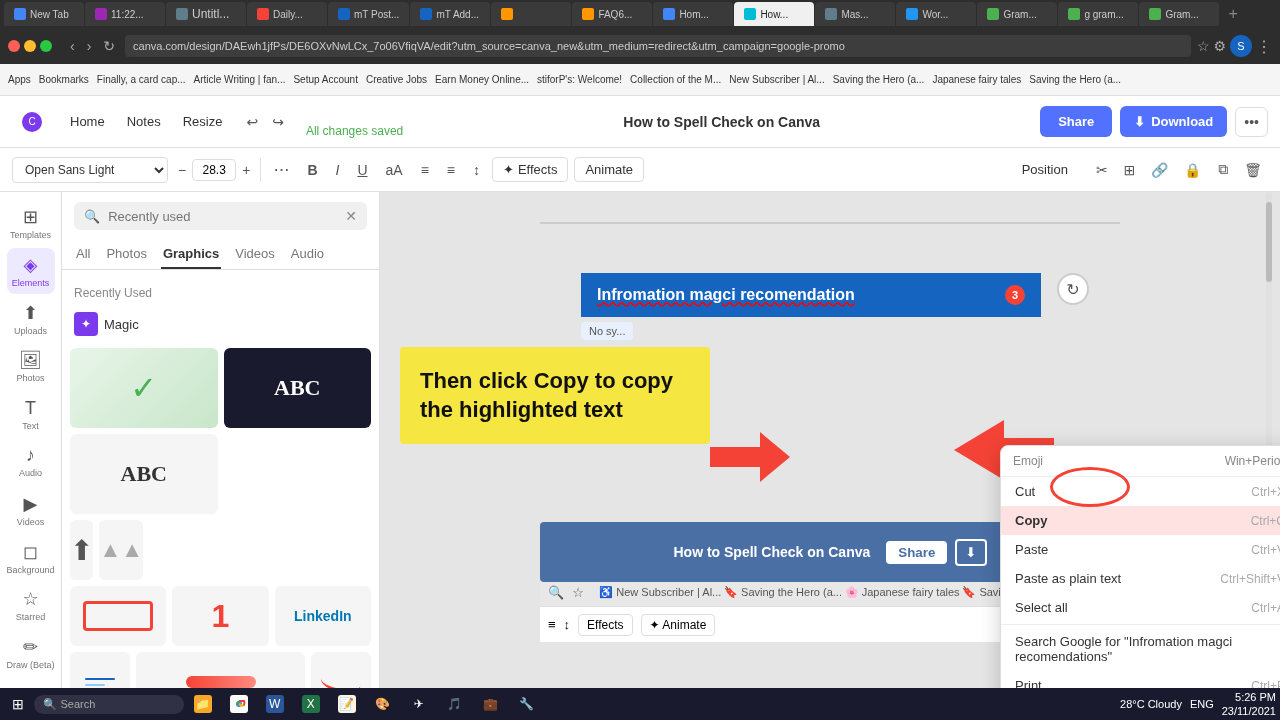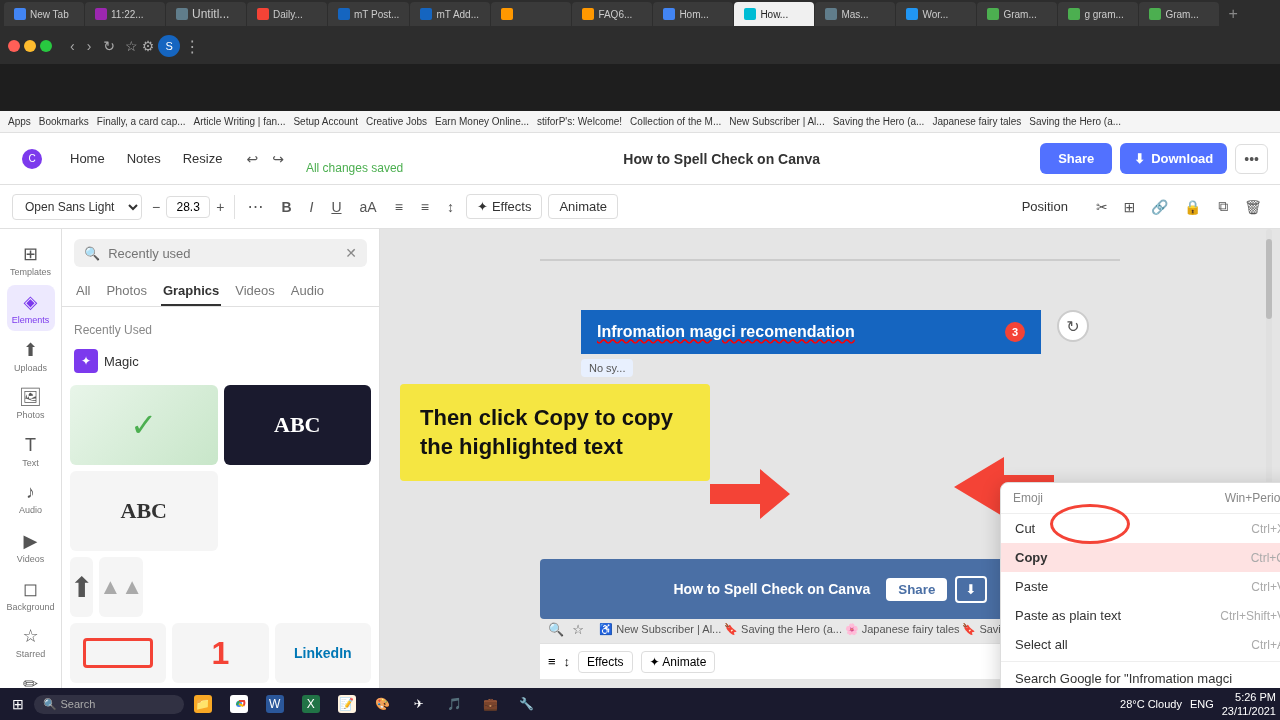--- a/index.html
+++ b/index.html
@@ -52,21 +52,21 @@
     
     .format-bar {
       background: #ffffff;
       height: 44px;
       display: flex;
       align-items: center;
       padding: 0 12px;
       border-bottom: 1px solid #e0e0e0;
       gap: 6px;
     }
-    .font-select { border: 1px solid #ddd; border-radius: 4px; padding: 4px 8px; font-size: 12px; color: #333; background: white; cursor: pointer; width: 130px; }
+    .font-select { border: 1px solid #ddd; border-radius: 4px; padding: 4px 8px; font-size: 12px; color: #333; background: white; cursor: pointer; width: 156px; }
     .font-size-ctrl { display: flex; align-items: center; gap: 2px; }
     .font-size-btn { background: none; border: none; cursor: pointer; color: #555; font-size: 14px; padding: 2px 4px; }
     .font-size-input { width: 44px; text-align: center; border: 1px solid #ddd; border-radius: 4px; padding: 3px; font-size: 12px; }
     .format-btn { background: none; border: none; cursor: pointer; color: #555; font-size: 14px; padding: 4px 6px; border-radius: 4px; }
     .effects-btn { background: none; border: 1px solid #ddd; border-radius: 4px; padding: 4px 10px; font-size: 13px; color: #333; cursor: pointer; display: flex; align-items: center; gap: 4px; }
     .animate-btn { background: none; border: 1px solid #ddd; border-radius: 4px; padding: 4px 10px; font-size: 13px; color: #333; cursor: pointer; }
     .position-btn { margin-left: auto; background: none; border: none; font-size: 13px; color: #333; cursor: pointer; padding: 4px 8px; }
 
     
     .main-layout { display: flex; height: calc(720px - 36px - 28px - 52px - 44px);  }
@@ -308,28 +308,27 @@
       align-items: center;
       justify-content: center;
       cursor: pointer;
       background: white;
       color: #555;
     }
 
     
     .bookmark-bar {
       background: #f5f5f5;
-      height: 22px;
+      height: 32px;
       display: flex;
       align-items: center;
       padding: 0 8px;
       gap: 8px;
       border-bottom: 1px solid #e0e0e0;
       overflow: hidden;
-      margin-top: 47px;
     }
     .bookmark-item { font-size: 10px; color: #333; cursor: pointer; white-space: nowrap; }
 
     
     .spell-circle {
       position: absolute;
       top: 275px;
       left: 670px;
       width: 80px;
       height: 40px;
@@ -410,20 +409,23 @@
   <div class="browser-bar">
     <div class="browser-controls">
       <button class="browser-btn red"></button>
       <button class="browser-btn yellow"></button>
       <button class="browser-btn green"></button>
     </div>
     <div class="browser-nav">
       <button class="nav-arrow">‹</button>
       <button class="nav-arrow">›</button>
       <button class="nav-arrow">↻</button>
+    </div>
+    <div class="url-bar">
+      <span style="font-size:11px;color:#ccc;">canva.com/design/DAEwh1jfPs/DE6OXvNwLCx_7o06VfiqVA/edit?utm_source=canva_new&amp;utm_medium=redirect&amp;utm_campaign=google-promo</span>
     </div>
     <div style="display:flex;gap:4px;align-items:center;">
       <button style="background:none;border:none;color:#aaa;font-size:14px;cursor:pointer;">☆</button>
       <button style="background:none;border:none;color:#aaa;font-size:14px;cursor:pointer;">⚙</button>
       <button style="width:22px;height:22px;border-radius:50%;background:#1565c0;border:none;color:white;font-size:11px;cursor:pointer;">S</button>
       <button style="background:none;border:none;color:#aaa;font-size:16px;cursor:pointer;">⋮</button>
     </div>
   </div>
 
   <div class="bookmark-bar">

